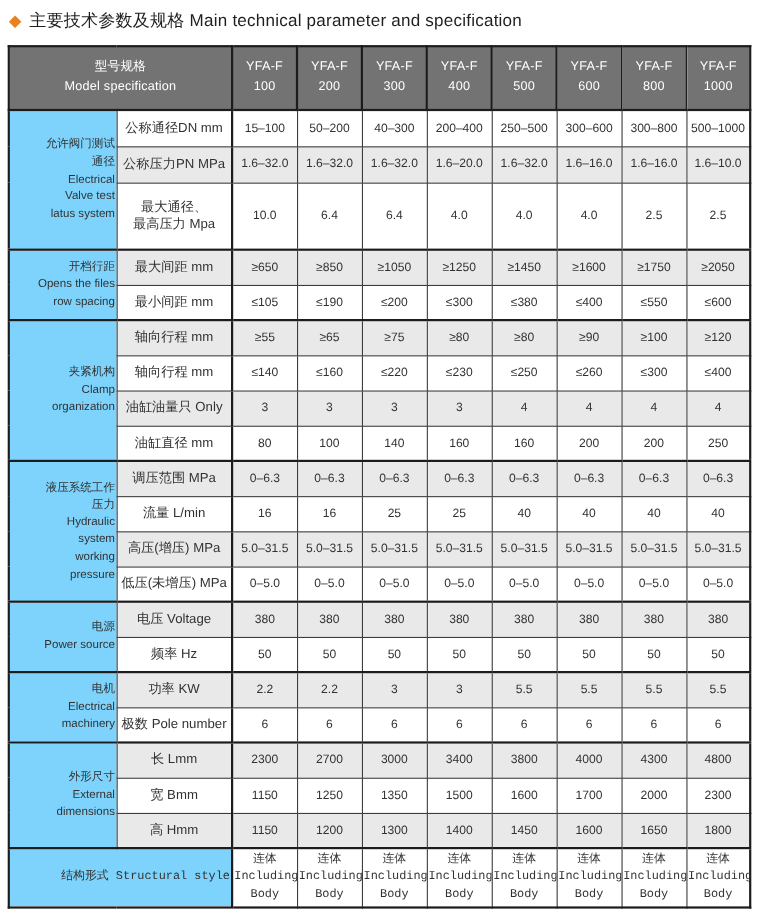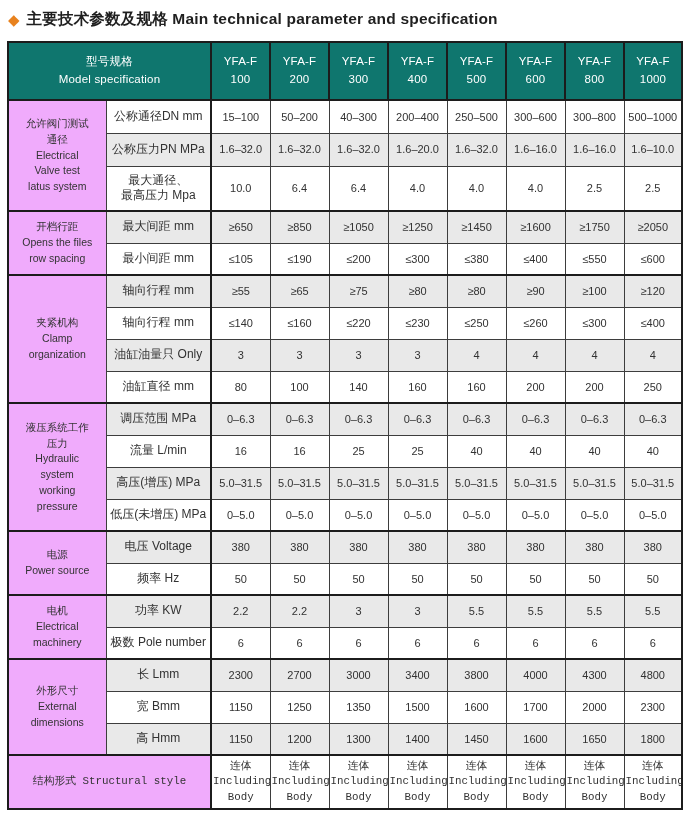--- a/index.html
+++ b/index.html
@@ -3,56 +3,56 @@
 <meta charset="utf-8">
 <style>
   html,body{margin:0;padding:0;}
   body{
     width:688px;height:830px;background:#ffffff;overflow:hidden;
     font-family:"Liberation Sans","DejaVu Sans",sans-serif;
     -webkit-font-smoothing:antialiased;
   }
   .title{display:flex;align-items:center;gap:7px;padding:6px 0 0 8px;height:26px;}
   .diamond{color:#E8821E;font-size:15px;line-height:1;}
-  .title h1{margin:0;font-size:15.5px;font-weight:bold;color:#1f1f1f;letter-spacing:.2px;white-space:nowrap;}
+  .title h1{margin:0;font-size:15.5px;font-weight:normal;color:#1f1f1f;letter-spacing:.2px;white-space:nowrap;}
 
   table{
     border-collapse:collapse;table-layout:fixed;
     width:674px;margin:9px 0 0 7px;
     border:2px solid #1c1c1c;
   }
   td{
     border:1px solid #3d3d3d;
     text-align:center;vertical-align:middle;
     font-size:11px;color:#323232;padding:0 1px;
     line-height:1.3;overflow:hidden;
   }
   .ln{display:block;}
 
   
   tr.hdr td{
-    background:#0f766e;color:#ffffff;border:2px solid #1c1c1c;
+    background:#737373;color:#ffffff;border:2px solid #1c1c1c;
     font-size:11.5px;height:56px;line-height:1.55;letter-spacing:.2px;
   }
 
   
-  td.cat{background:#f0abfc;font-size:10.5px;line-height:1.5;color:#333;}
+  td.cat{background:#7dd3fc;font-size:10.5px;line-height:1.5;color:#333;text-align:right;}
   td.lbl{font-size:12px;white-space:nowrap;}
 
   
   tr.sh td:not(.cat){background:#E9E9E9;}
 
   
   tr.gt td{border-top:2px solid #1c1c1c;}
 
   
   td.vb{border-left-width:2px;border-left-color:#1c1c1c;text-align:center;}
 
   
-  tr.h33{height:33px;} tr.h61{height:45px;padding-left:25px;} tr.h32{height:32px;} tr.hft{height:54px;}
+  tr.h33{height:33px;} tr.h61{height:61px;padding-left:25px;} tr.h32{height:32px;} tr.hft{height:54px;}
   tr.hft td{font-size:10.8px;line-height:1.4;font-family:Liberation Mono, monospace;}
 </style>
 </head>
 <body>
 
 <div>
   <div class="title">
     <span class="diamond">◆</span>
     <h1>主要技术参数及规格 Main technical parameter and specification</h1>
   </div>

